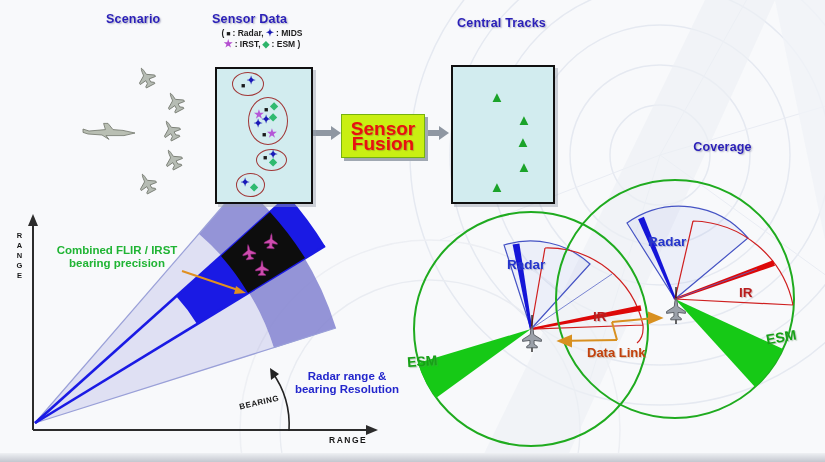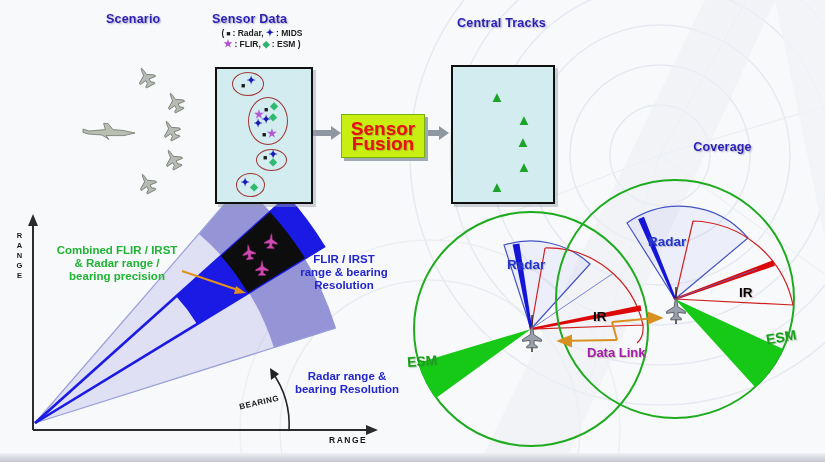--- a/index.html
+++ b/index.html
@@ -22,23 +22,23 @@
   .tri{position:absolute;transform:translate(-50%,-58%);line-height:1;}
   .fusion{position:absolute;left:341px;top:114px;width:82px;height:42px;
           background:#c9ef12;border:1.5px solid #76b20e;box-shadow:3px 3px 0 #a0a8b2;
           display:flex;flex-direction:column;align-items:center;justify-content:center;}
   .fusion div{font-weight:bold;color:#e81010;font-size:19px;line-height:15px;
           text-shadow:1px 1px 1px rgba(120,60,60,.35);}
   .lbl{position:absolute;font-weight:bold;white-space:nowrap;}
   .lbl.center{text-align:center;white-space:normal;}
   .blue{color:#2326cc;} .green{color:#20b434;} .axis{color:#161616;}
   .c-radar{color:#2535cc;font-size:13.5px;text-shadow:1px 1px 1px rgba(110,110,150,.4);}
-  .c-ir{color:#000000;font-size:13.5px;text-shadow:1px 1px 1px rgba(150,90,90,.4);}
+  .c-ir{color:#b91c1c;font-size:13.5px;text-shadow:1px 1px 1px rgba(150,90,90,.4);}
   .c-esm{color:#17a017;font-size:14px;text-shadow:1px 1px 1px rgba(90,140,90,.4);}
-  .c-dl{color:#a21caf;font-size:13px;text-shadow:1px 1px 1px rgba(150,120,70,.4);}
+  .c-dl{color:#c2410c;font-size:13px;text-shadow:1px 1px 1px rgba(150,120,70,.4);}
   .vtext{writing-mode:vertical-lr;text-orientation:upright;letter-spacing:1px;}
   .botstrip{position:absolute;left:0;right:0;bottom:0;height:9px;
             background:linear-gradient(#eef0f3,#c4c7cf);}
 </style>
 </head>
 <body>
 
 <div id="stage">
 
   <svg class="abs" width="825" height="462" style="left:0;top:0;">
@@ -146,21 +146,21 @@
   </svg>
 
   <div class="abs ttl" style="left:106px;top:12px;">Scenario</div>
   <div class="abs ttl" style="left:212px;top:12px;">Sensor Data</div>
   <div class="abs ttl" style="left:457px;top:16px;">Central Tracks</div>
 
   <div class="abs legend-line" style="left:210px;top:27px;">
     <span class="g">(</span><span class="g sym-radar">■</span><span class="g">: Radar,</span><span class="g sym-mids">✦</span><span class="g">: MIDS</span>
   </div>
   <div class="abs legend-line" style="left:210px;top:38px;">
-    <span class="g sym-flir">★</span><span class="g">: FLIR,</span><span class="g sym-esm">◆</span><span class="g">: ESM )</span>
+    <span class="g sym-flir">★</span><span class="g">: IRST,</span><span class="g sym-esm">◆</span><span class="g">: ESM )</span>
   </div>
 
   <div class="panel" style="left:215px;top:67px;width:94px;height:133px;">
     <div class="cluster" style="left:15px;top:3px;width:30px;height:22px;"></div>
     <div class="cluster" style="left:31px;top:28px;width:38px;height:46px;"></div>
     <div class="cluster" style="left:39px;top:80px;width:29px;height:20px;"></div>
     <div class="cluster" style="left:19px;top:104px;width:27px;height:22px;"></div>
     <div class="abs" style="left:0;top:0;width:100%;height:100%;">
         <span class="sym" style="left: 26px; top: 16px; color: rgb(26, 26, 26); font-size: 7px;">■</span>
         <span class="sym" style="left: 34px; top: 11px; color: rgb(26, 26, 184); font-size: 11px;">✦</span>
@@ -190,27 +190,21 @@
         <span class="tri" style="left: 44px; top: 31px; color: rgb(27, 163, 42); font-size: 15px;">▲</span>
         <span class="tri" style="left: 71px; top: 54px; color: rgb(27, 163, 42); font-size: 15px;">▲</span>
         <span class="tri" style="left: 70px; top: 76px; color: rgb(27, 163, 42); font-size: 15px;">▲</span>
         <span class="tri" style="left: 71px; top: 101px; color: rgb(27, 163, 42); font-size: 15px;">▲</span>
         <span class="tri" style="left: 44px; top: 121px; color: rgb(27, 163, 42); font-size: 15px;">▲</span>
       </div>
   </div>
 
   <div class="lbl center green" style="left:36px;top:244px;width:162px;font-size:11.5px;line-height:13px;">
     <div>Combined FLIR / IRST</div>
-    <div>&amp; Radar range /</div>
     <div>bearing precision</div>
-  </div>
-  <div class="lbl center blue" style="left:292px;top:253px;width:104px;font-size:11.5px;line-height:13px;">
-    <div>FLIR / IRST</div>
-    <div>range &amp; bearing</div>
-    <div>Resolution</div>
   </div>
   <div class="lbl center blue" style="left:288px;top:370px;width:118px;font-size:11.5px;line-height:13px;">
     <div>Radar range &amp;</div>
     <div>bearing Resolution</div>
   </div>
   <div class="lbl axis" style="left:239px;top:398px;font-size:8px;letter-spacing:.5px;transform:rotate(-13deg);">BEARING</div>
   <div class="lbl axis" style="left:329px;top:435px;font-size:8.5px;letter-spacing:1.5px;">RANGE</div>
   <div class="lbl axis vtext" style="left:15px;top:231px;font-size:7.5px;">RANGE</div>
 
   <div class="lbl center ttl" style="left:650px;top:140px;width:145px;font-size:12.5px;line-height:14px;">

